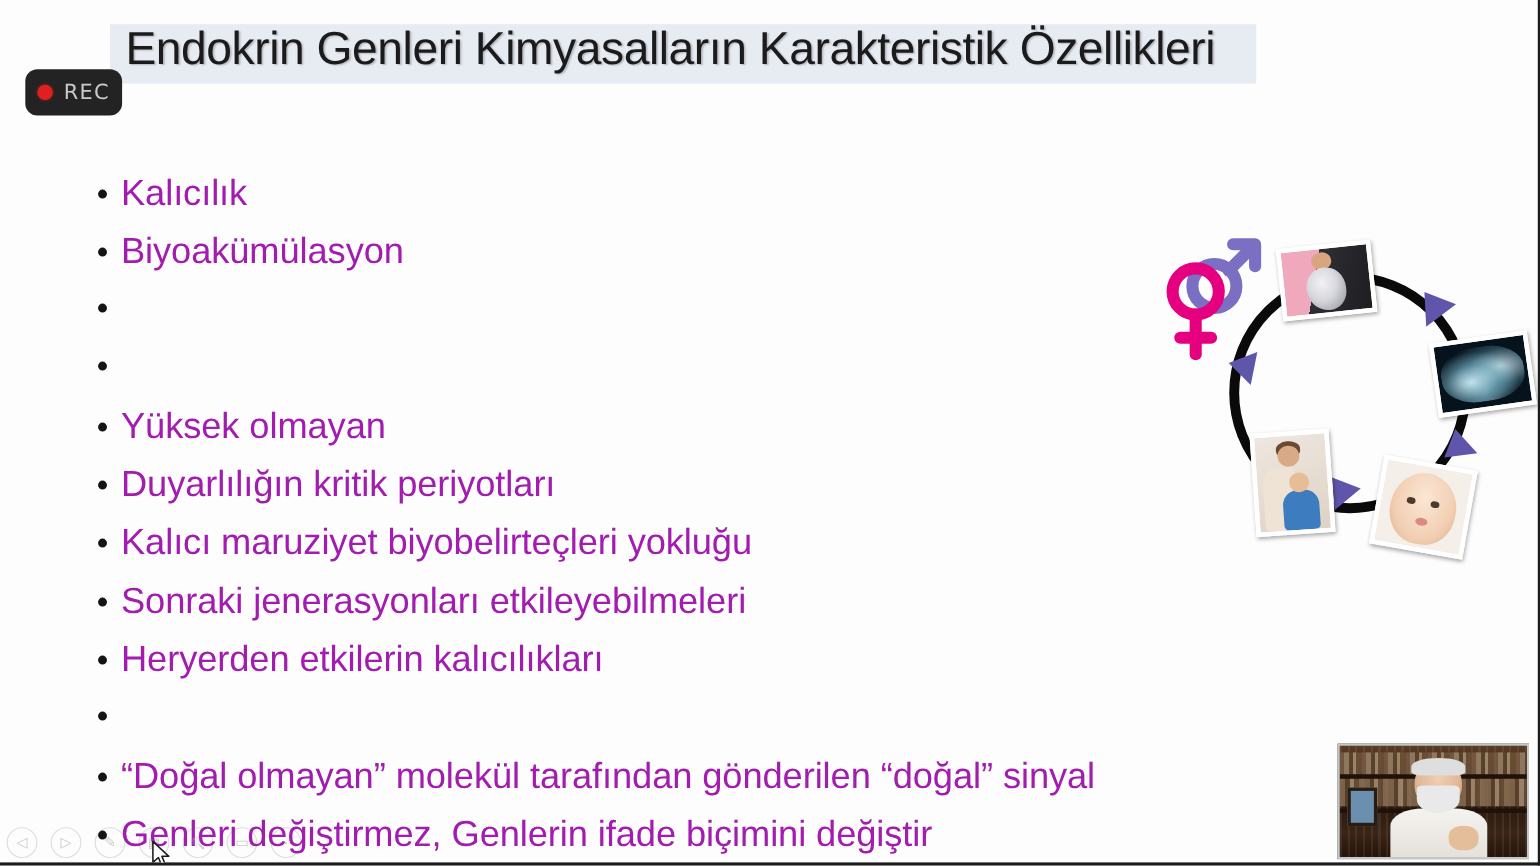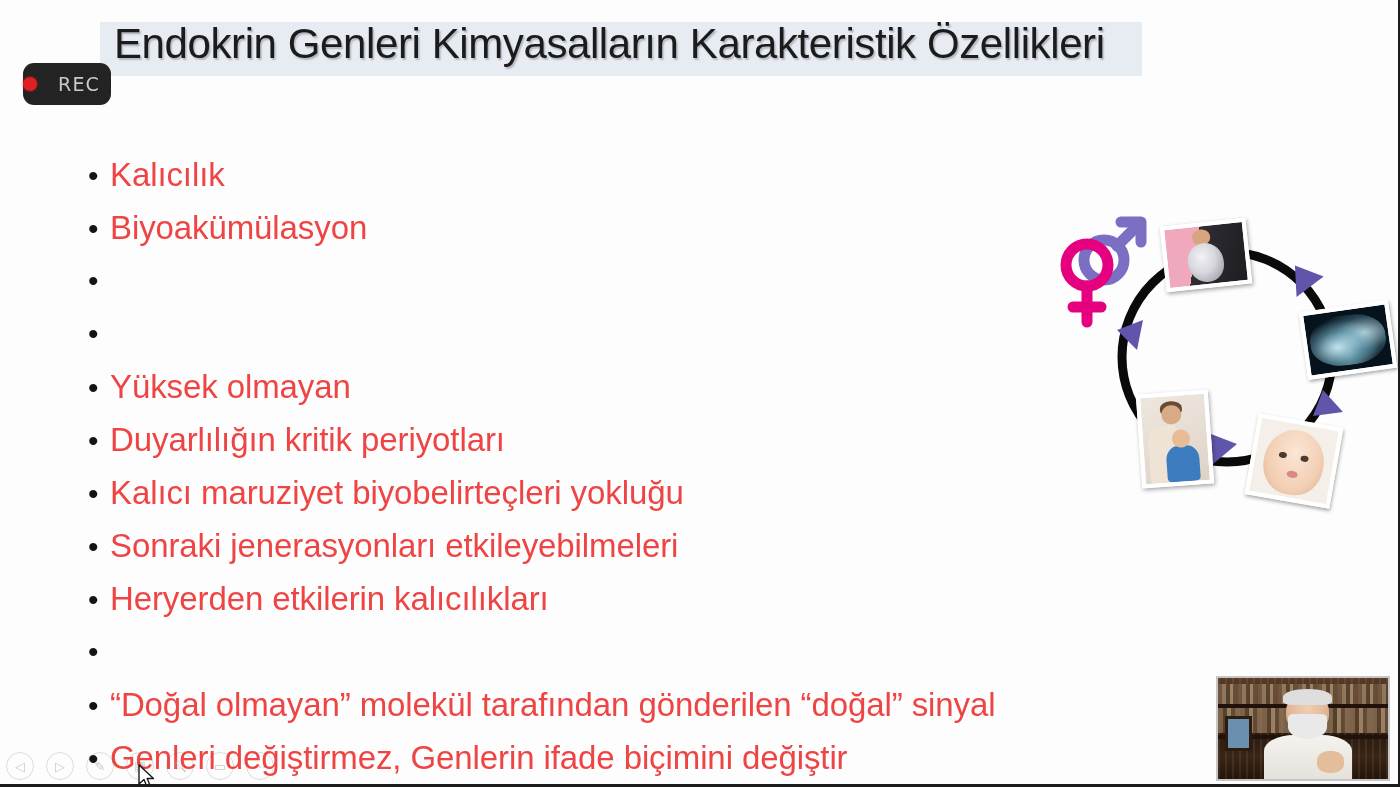--- a/index.html
+++ b/index.html
@@ -18,22 +18,22 @@
     border-bottom: 3px solid #1c1c1c;
     overflow: hidden;
   }
 
   
   #rec-badge {
     position: absolute; left: 23px; top: 63px;
     width: 88px; height: 42px;
     background: #232323;
     border-radius: 11px;
-    display: flex; align-items: center; justify-content: flex-start;
-    gap: 21px;
+    display: flex; align-items: center; justify-content: center;
+    gap: 10px;
     z-index: 40;
   }
   #rec-dot {
     width: 14px; height: 14px; border-radius: 50%;
     background: #e02020;
     box-shadow: 0 0 3px rgba(224,32,32,.7);
   }
   #rec-label {
     color: #c9c9c9; font-size: 19px; letter-spacing: 1.2px;
     font-family: "DejaVu Sans", sans-serif; font-weight: 400;
@@ -72,21 +72,21 @@
   }
   .bullet-dot {
     width: 22px;
     flex: 0 0 22px;
     font-size: 30px;
     color: #141414;
     line-height: 53px;
   }
   .bullet-text {
     font-size: 33px;
-    color: #ef4444;
+    color: #a21caf;
     letter-spacing: -0.1px;
     white-space: nowrap;
     font-family: "Liberation Sans", "DejaVu Sans", sans-serif;
   }
 
   
   #lifecycle-diagram {
     position: absolute; left: 1055px; top: 212px;
     width: 345px; height: 300px;
     z-index: 8;

